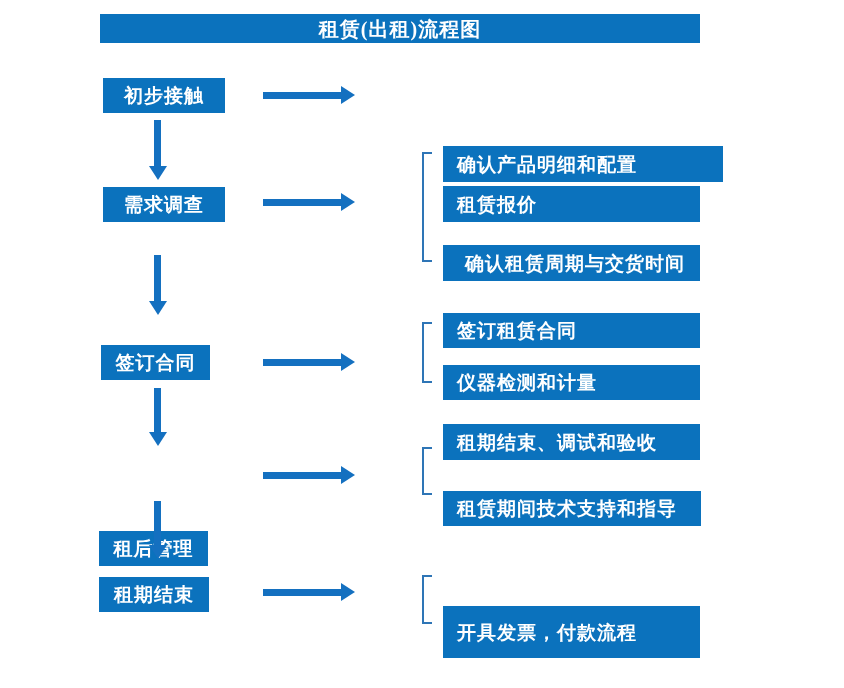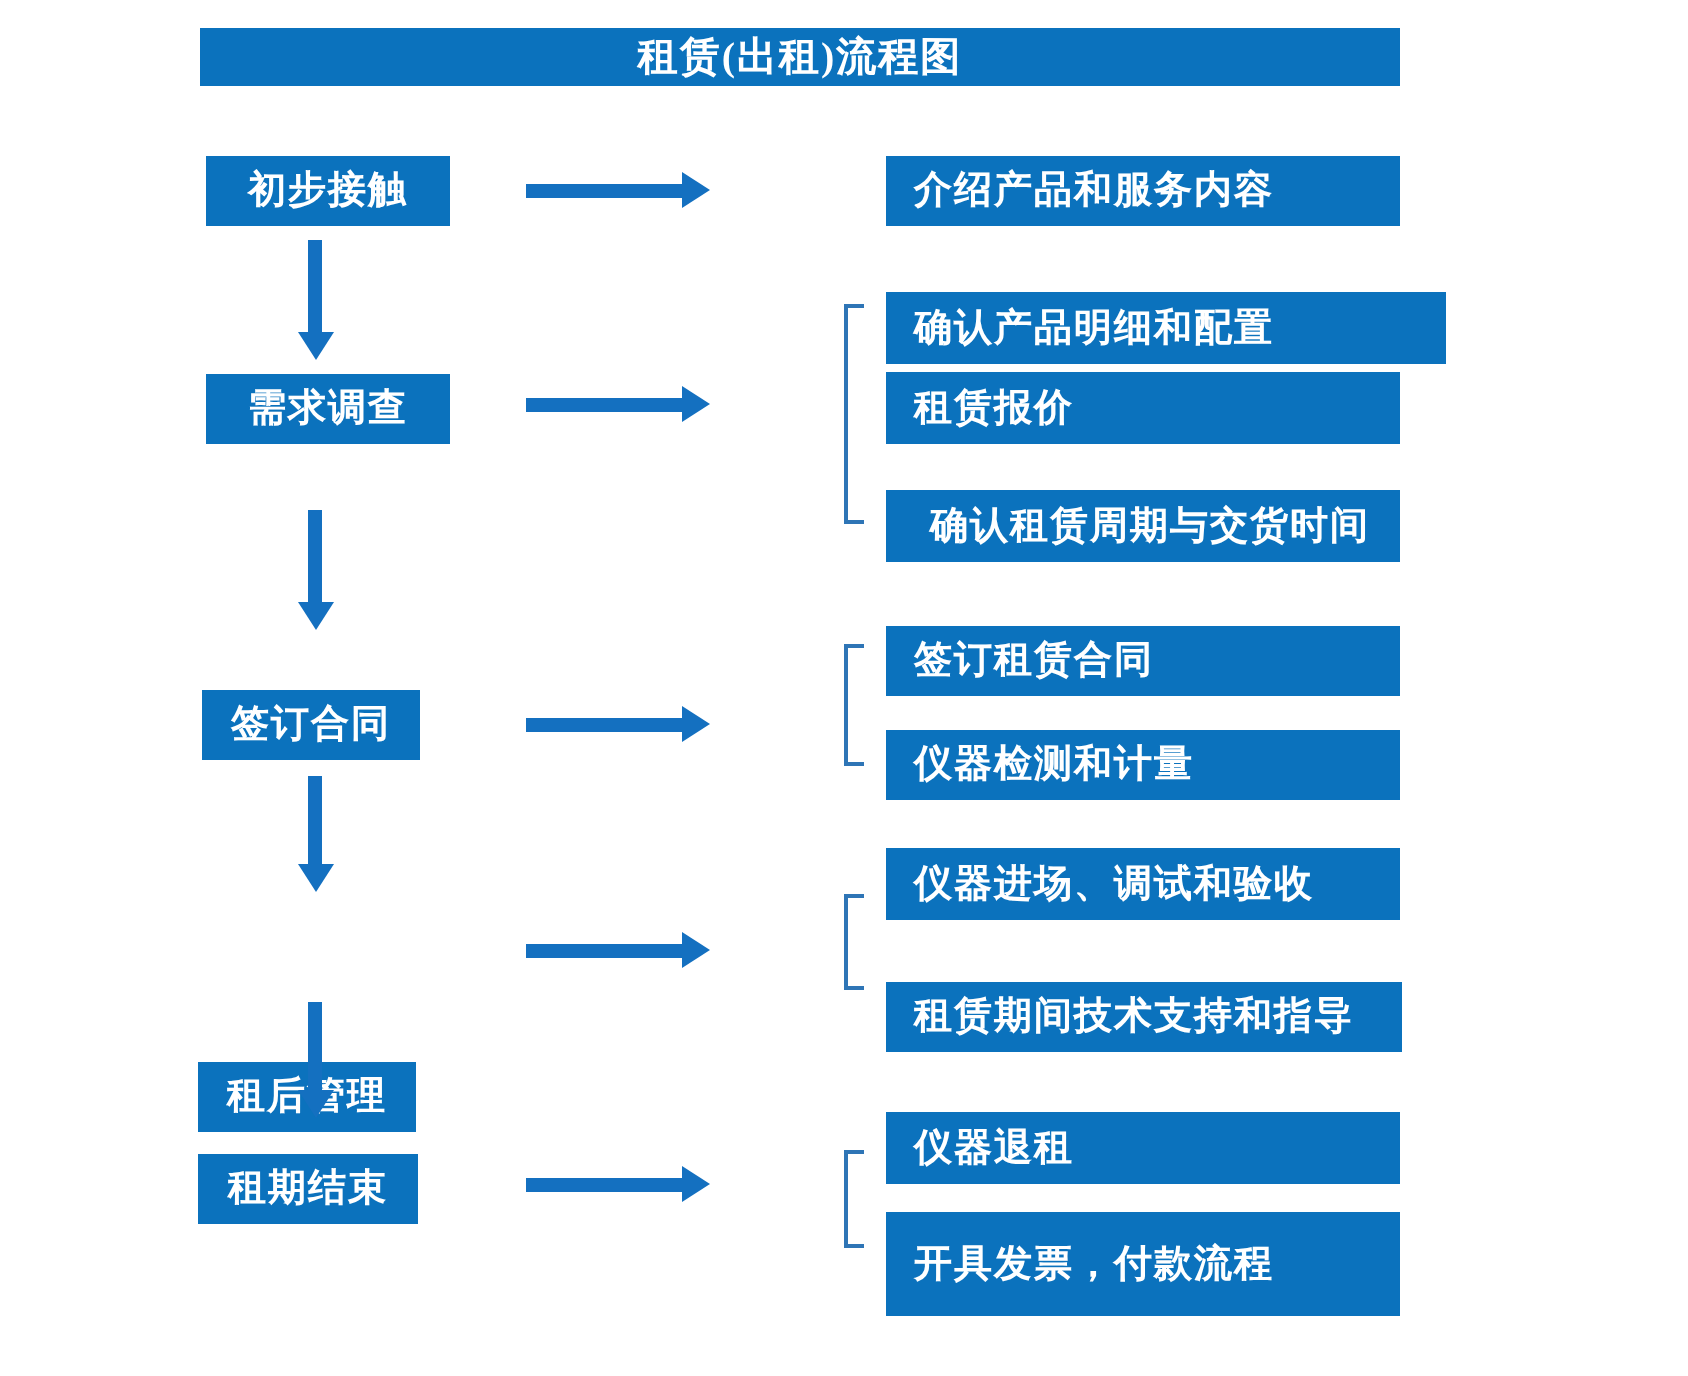--- a/index.html
+++ b/index.html
@@ -79,28 +79,26 @@
   <div class="h-arrow" style="left:263px;top:583px;">
     <div class="shaft"></div>
     <div class="head"></div>
   </div>
 
   <div class="bracket" style="top:152px;height:110px;"></div>
   <div class="bracket" style="top:322px;height:61px;"></div>
   <div class="bracket" style="top:447px;height:48px;"></div>
   <div class="bracket" style="top:575px;height:49px;"></div>
 
-  <div class="box right-box" style="left:443px;top:78px;width:257px;height:35px;">介绍产品和服务内容</div>
 
   <div class="box right-box" style="left:443px;top:146px;width:280px;height:36px;">确认产品明细和配置</div>
   <div class="box right-box" style="left:443px;top:186px;width:257px;height:36px;">租赁报价</div>
   <div class="box right-box" style="left:443px;top:245px;width:257px;height:36px;padding-left:22px;">确认租赁周期与交货时间</div>
 
   <div class="box right-box" style="left:443px;top:313px;width:257px;height:35px;">签订租赁合同</div>
   <div class="box right-box" style="left:443px;top:365px;width:257px;height:35px;">仪器检测和计量</div>
 
-  <div class="box right-box" style="left:443px;top:424px;width:257px;height:36px;">仪器进场、调试和验收</div>
+  <div class="box right-box" style="left:443px;top:424px;width:257px;height:36px;">租期结束、调试和验收</div>
   <div class="box right-box" style="left:443px;top:491px;width:258px;height:35px;">租赁期间技术支持和指导</div>
 
-  <div class="box right-box" style="left:443px;top:556px;width:257px;height:36px;">仪器退租</div>
   <div class="box right-box" style="left:443px;top:606px;width:257px;height:52px;">开具发票，付款流程</div>
 
 </div>
 
 </body></html>

